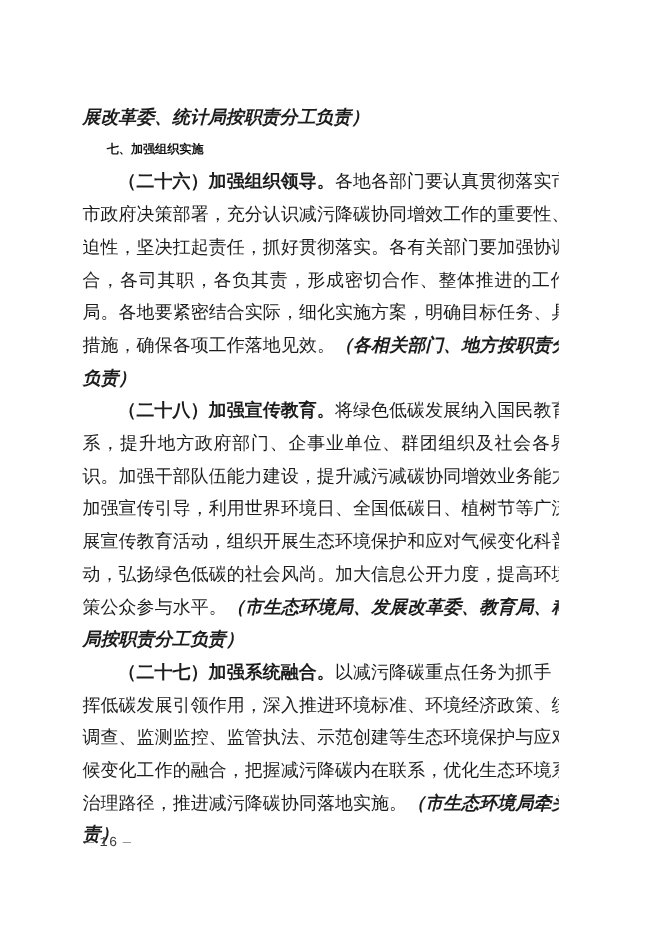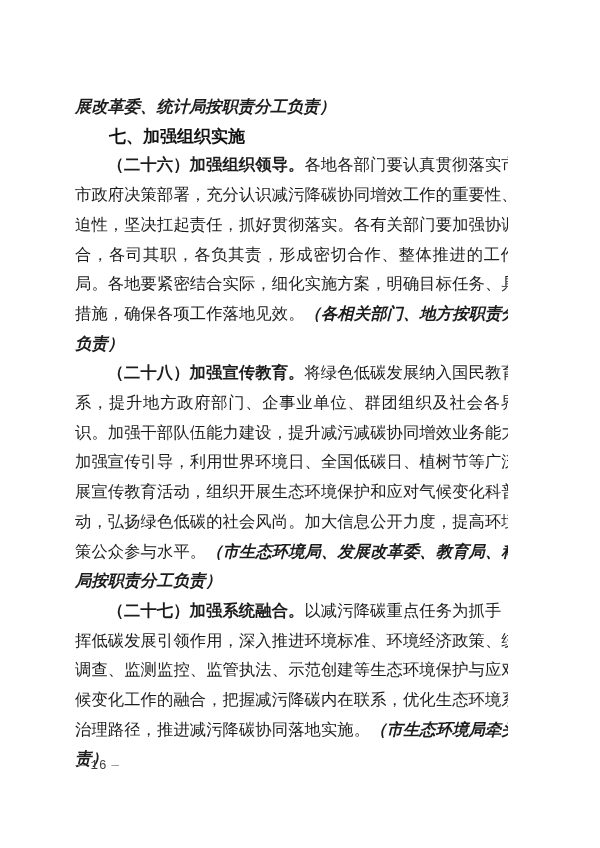--- a/index.html
+++ b/index.html
@@ -35,21 +35,21 @@
   .continuation {
     text-indent: 0;
     font-weight: bold;
     font-style: italic;
   }
   .section-heading {
     margin: 0;
     text-indent: 2em;
     font-family: "Liberation Sans", "DejaVu Sans", sans-serif;
     font-weight: bold;
-    font-size: 17px;
+    font-size: 11px;
     line-height: 29.7px;
     color: #111111;
   }
   .para {
     text-indent: 2em;
     font-family: Liberation Mono, monospace;
   }
   .para .lead {
     font-weight: bold;
   }

